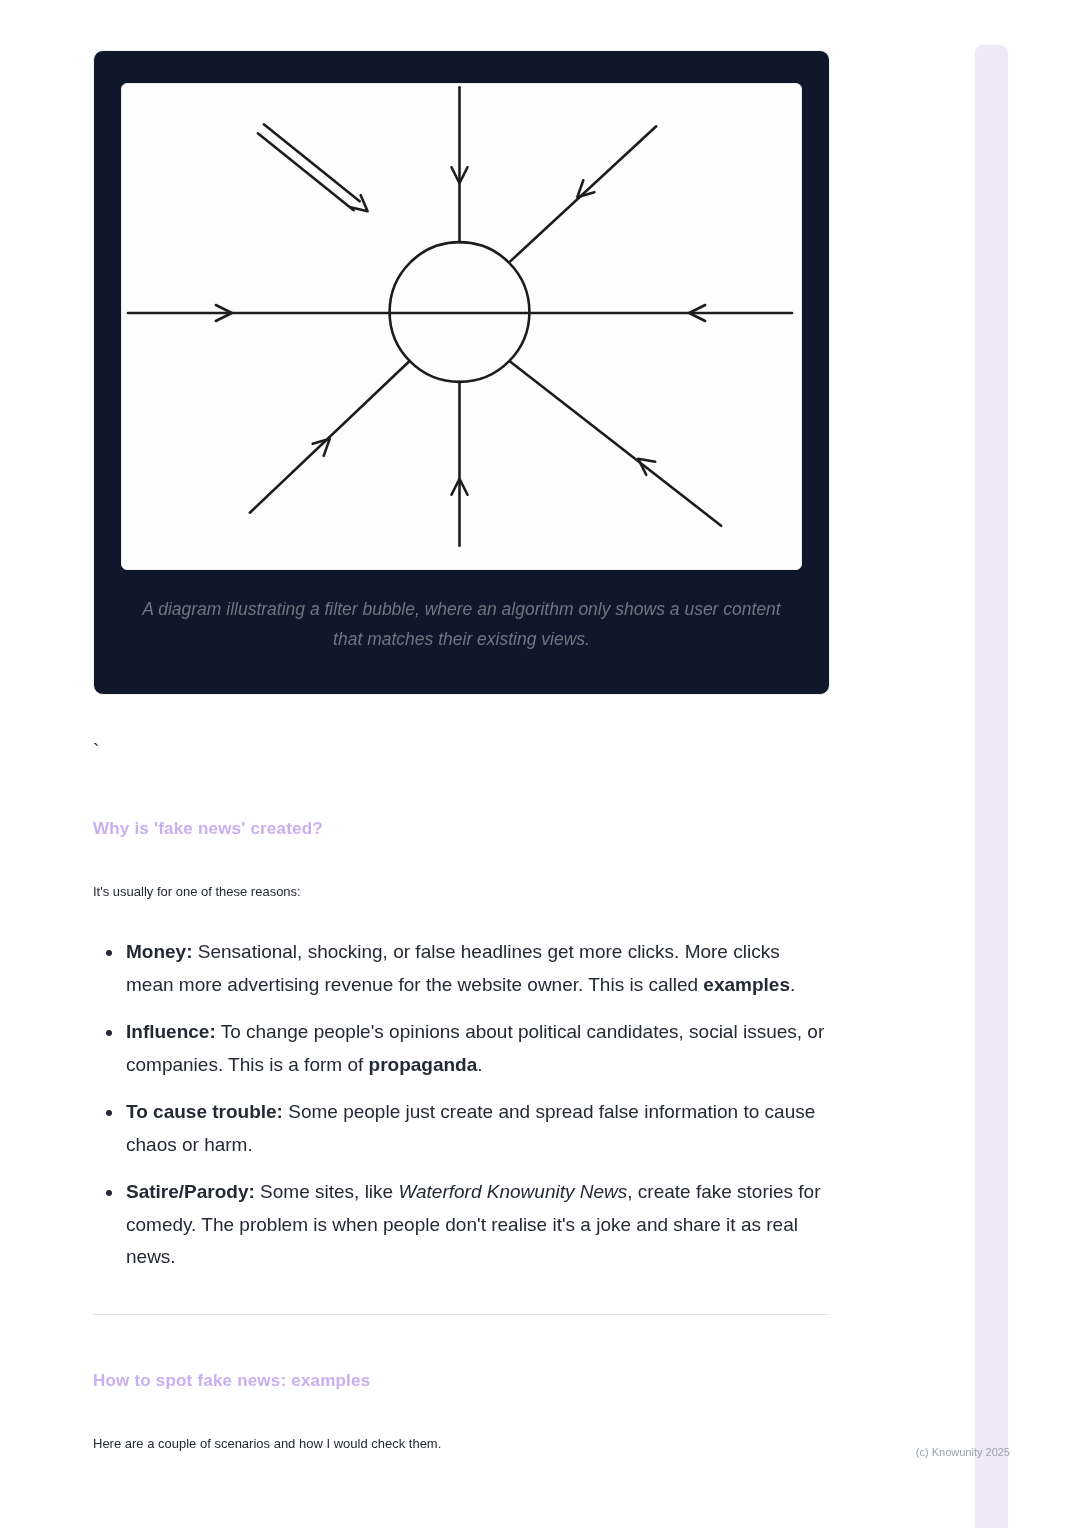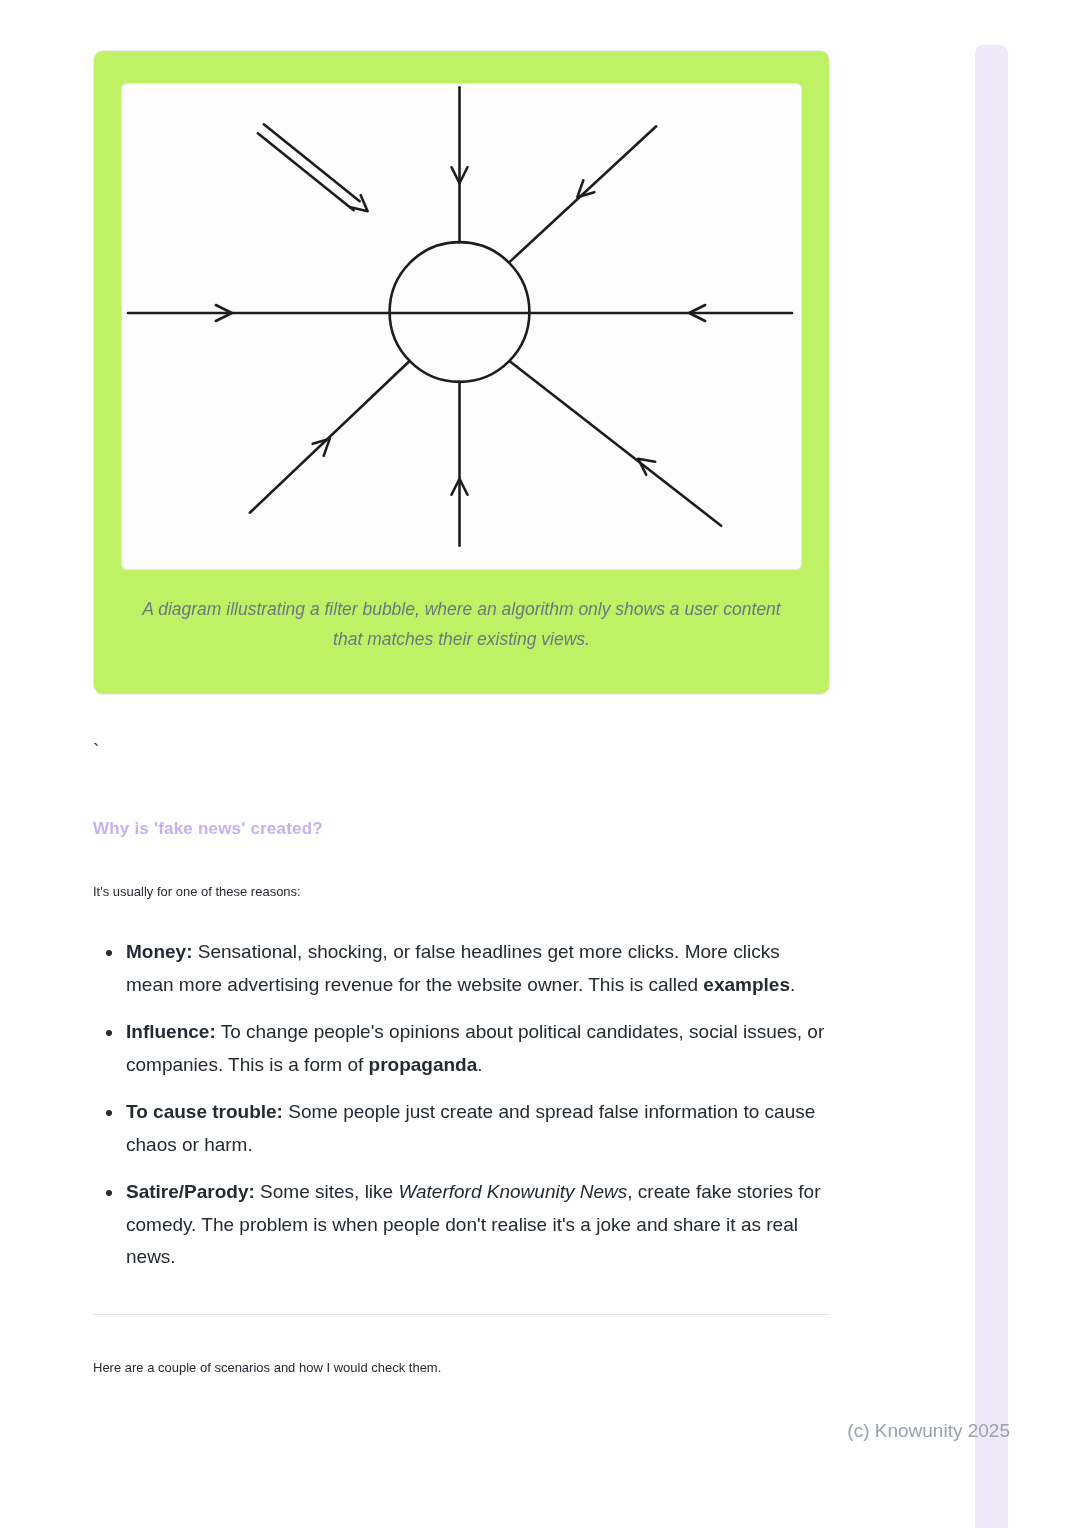--- a/index.html
+++ b/index.html
@@ -13,21 +13,21 @@
 
   .side-strip {
     position: absolute; left: 975px; top: 45px; width: 33px; height: 1483px;
     background: var(--strip, #eee9f9);
     border-radius: 8px 8px 0 0;
   }
 
   .content { position: absolute; left: 93px; top: 50px; width: 737px; }
 
   .figure-card {
-    background: #bef264;
+    background: #0f172a;
     border: 1px solid #edeff2;
     border-radius: 10px;
     padding: 32px 27px 40px;
   }
   .diagram-box {
     background: #fdfdfd;
     border: 1px solid #e8eaed;
     border-radius: 6px;
     width: 681px;
     margin: 0 auto;
@@ -58,22 +58,22 @@
   .body-text { margin-top: 37px; font-size: 13px; line-height: 32px; }
 
   .bullet-list { margin-top: 28px; list-style: disc; padding-left: 31px; }
   .bullet-list li { margin-bottom: 15px; font-size: 19px; line-height: 32.5px; padding-left: 2px; }
   .bold { font-weight: bold; }
   .italic { font-style: italic; }
 
   .divider { border: none; border-top: 1px solid var(--divider, #e3e5e9); margin-top: 40px; }
 
   .footer-credit {
-    position: absolute; right: 70px; bottom: 86px;
-    font-size: 19px;
+    position: absolute; right: 70px; bottom: 70px;
+    font-size: 11px;
     color: var(--footer_gray, #9aa1ab);
   }
 </style>
 </head>
 <body>
 
 <div class="page">
 
   <div class="side-strip"></div>
 
@@ -122,20 +122,21 @@
 
     <ul class="bullet-list" id="why-bullets">
         <li><span class="bold">Money:</span><span> Sensational, shocking, or false headlines get more clicks. More clicks mean more advertising revenue for the website owner. This is called </span><span class="bold">examples</span><span>.</span></li>
         <li><span class="bold">Influence:</span><span> To change people's opinions about political candidates, social issues, or companies. This is a form of </span><span class="bold">propaganda</span><span>.</span></li>
         <li><span class="bold">To cause trouble:</span><span> Some people just create and spread false information to cause chaos or harm.</span></li>
         <li><span class="bold">Satire/Parody:</span><span> Some sites, like </span><span class="italic">Waterford Knowunity News</span><span>, create fake stories for comedy. The problem is when people don't realise it's a joke and share it as real news.</span></li>
       </ul>
 
     <hr class="divider">
 
+    <h2 class="section-heading">How to spot fake news: examples</h2>
 
     <p class="body-text">Here are a couple of scenarios and how I would check them.</p>
 
   </div>
 
   <div class="footer-credit">(c) Knowunity 2025</div>
 
 </div>
 
 </body></html>

